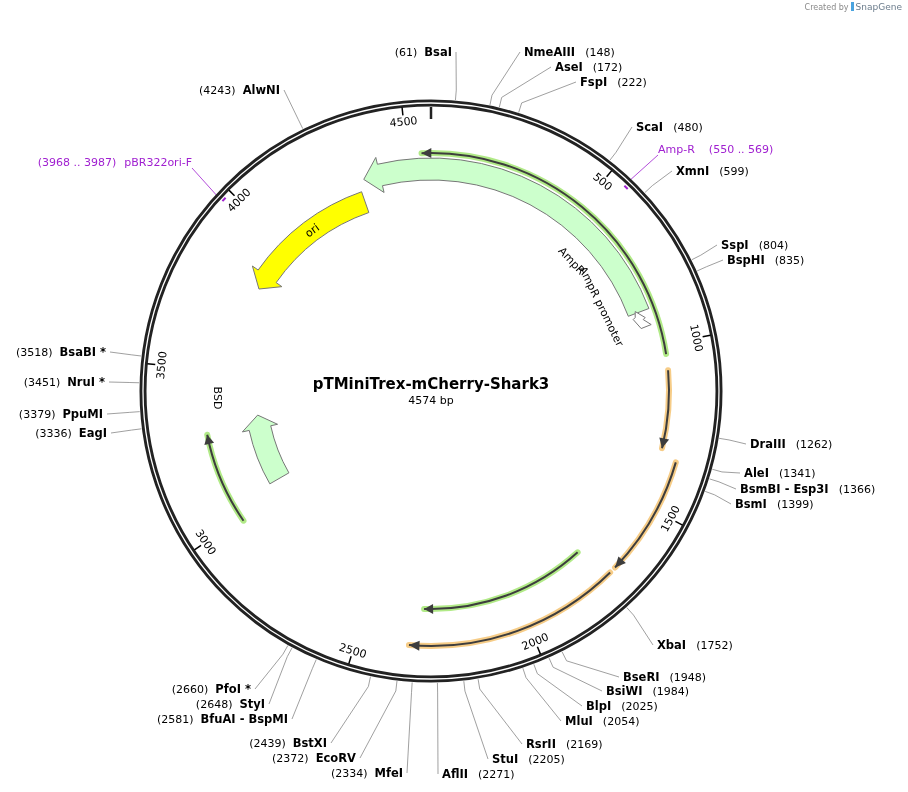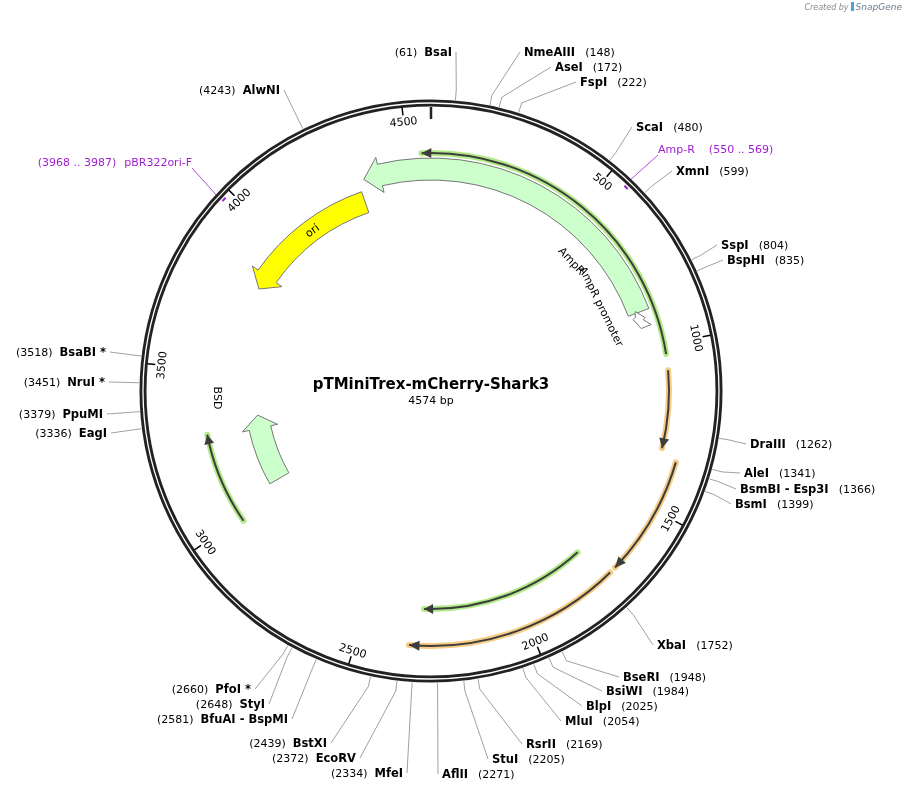--- a/index.html
+++ b/index.html
@@ -1,18 +1,18 @@
 <!DOCTYPE html>
 <html><head>
 <meta charset="utf-8">
 <style>
   html, body { margin:0; padding:0; background:#ffffff; }
   body { width:908px; height:792px; position:relative; overflow:hidden; font-family:"DejaVu Sans", sans-serif; }
   #map { position:absolute; left:0; top:0; }
-  .credit { position:absolute; right:6px; top:2px; font-size:8px; color:#8a8a8a; font-family:"DejaVu Sans", sans-serif;font-style:italic; }
+  .credit { position:absolute; right:6px; top:2px; font-size:8px; color:#8a8a8a; font-family:"DejaVu Sans", sans-serif; }
   .credit .brand { color:#6b7c8c; font-size:9px; }
   .credit .logo { display:inline-block; width:3px; height:9px; background:#4aa3df; margin:0 2px -1px 2px; }
   .site-name { font-weight:bold; font-size:11.5px; fill:#000; }
   .site-pos { font-size:11px; fill:#000; }
   .primer { font-size:11px; fill:#a020d0; }
   .tick-label { font-size:11px; fill:#000; }
   .feat-label { font-size:11px; fill:#000; }
   .title { font-weight:bold; font-size:15px; fill:#000; }
   .subtitle { font-size:11px; fill:#000; }
 </style>

